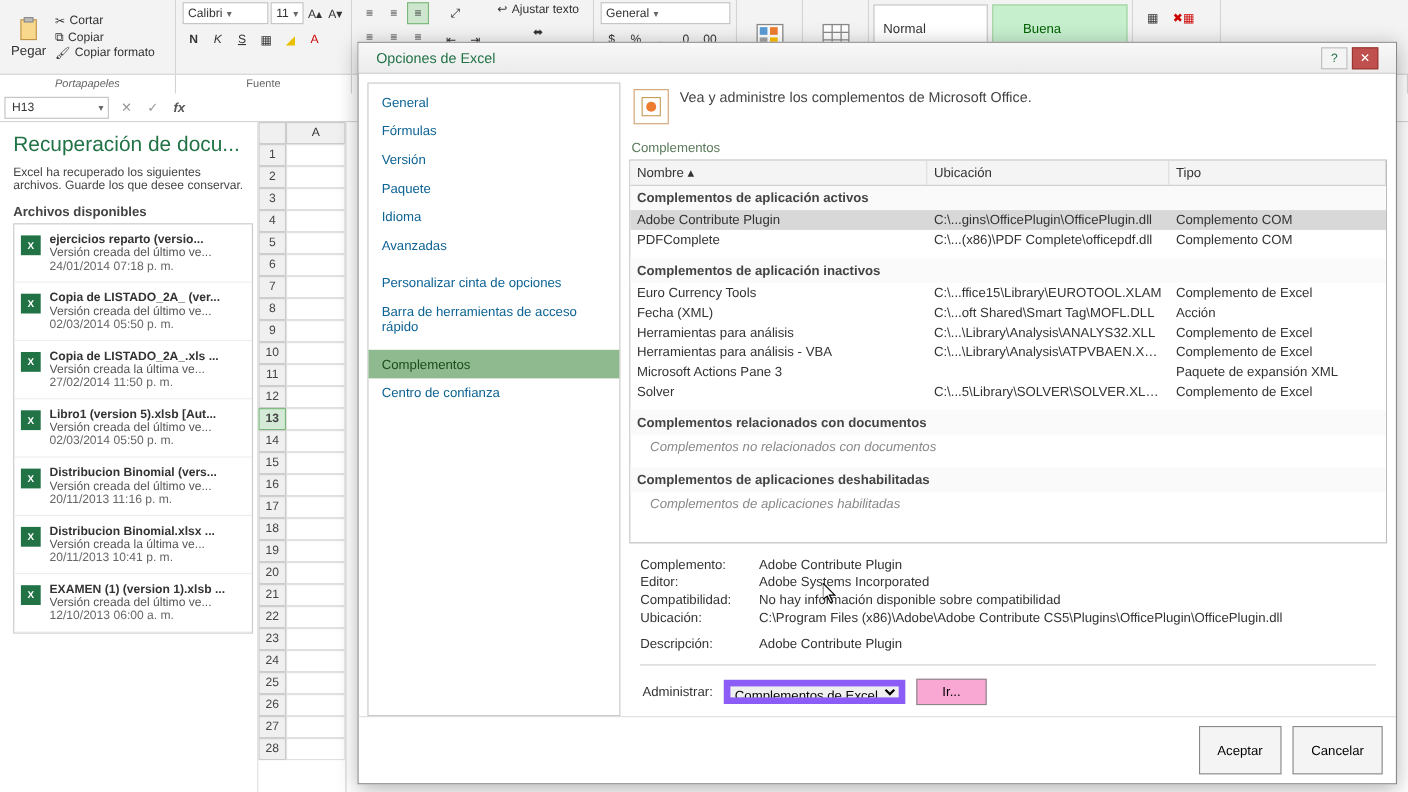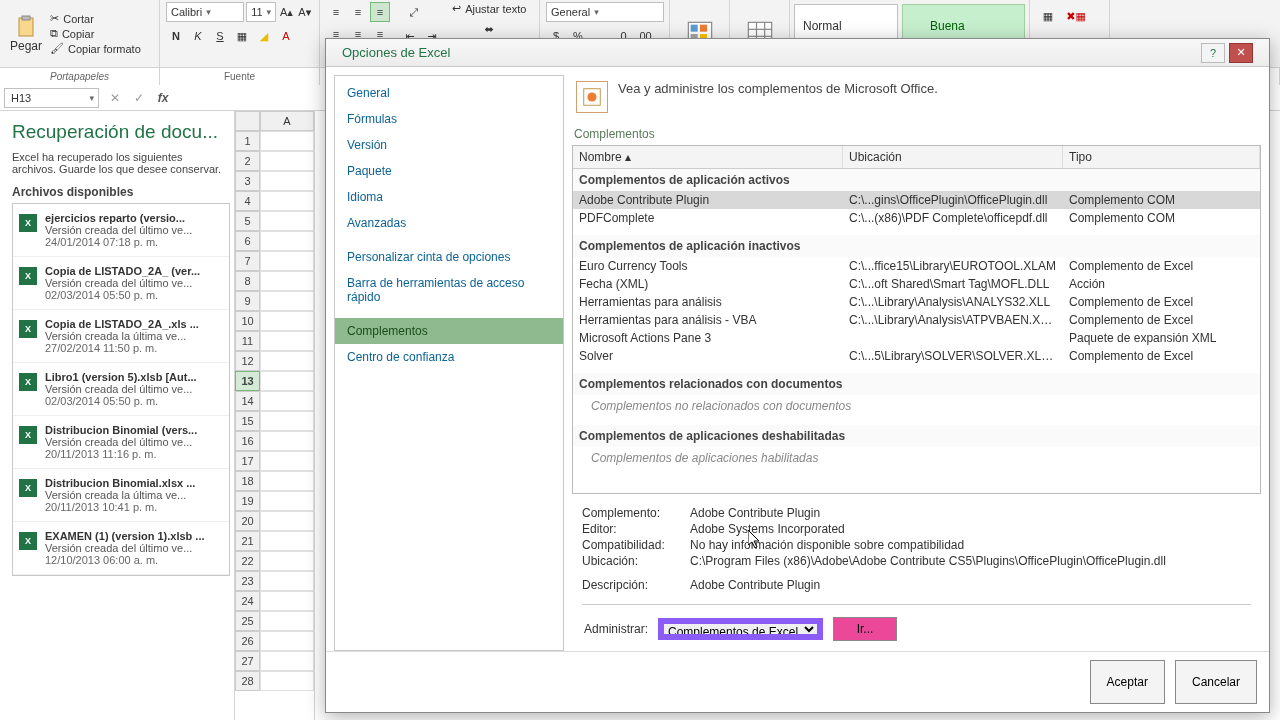--- a/index.html
+++ b/index.html
@@ -99,21 +99,21 @@
 .ab-empty { font-style:italic; color:#888; padding:4px 18px;}
 .ab-row { display:flex; cursor:pointer;}
 .ab-row.sel { background:#d8d8d8;}
 .ab-row div { padding:2px 6px; overflow:hidden; white-space:nowrap; text-overflow:ellipsis;}
 .detail-grid { display:grid; grid-template-columns:100px 1fr; gap:2px 8px; font-size:12px; padding:6px 10px;}
 .detail-grid .lbl { color:#333;}
 .hr { border-top:1px solid #ccc; margin:6px 10px;}
 .manage-row { display:flex; align-items:center; gap:10px; padding:6px 12px 10px;}
 .manage-row .lbl { font-size:12px;}
 .manage-row select { font-size:12px; height:22px; width:165px; border:6px solid #8b5cf6;}
-.go-btn { height:24px; width:64px; border:1px solid #888; background:#ec4899; cursor:pointer; font-size:12px;}
+.go-btn { height:24px; width:64px; border:1px solid #888; background:#f9a8d4; cursor:pointer; font-size:12px;}
 .dlg-foot { display:flex; justify-content:flex-end; gap:10px; padding:8px 12px; border-top:1px solid #ddd;}
 .dlg-btn { height:44px; padding:0 16px; border:1px solid #888; background:#f4f4f4; cursor:pointer; font-size:12px;}
 .cursor { position:absolute; pointer-events:none;}
 </style>
 </head>
 <body>
 
 <div class="ribbon">
   <div class="ribbon-group rg-clip">
     <div class="ribbon-top">

